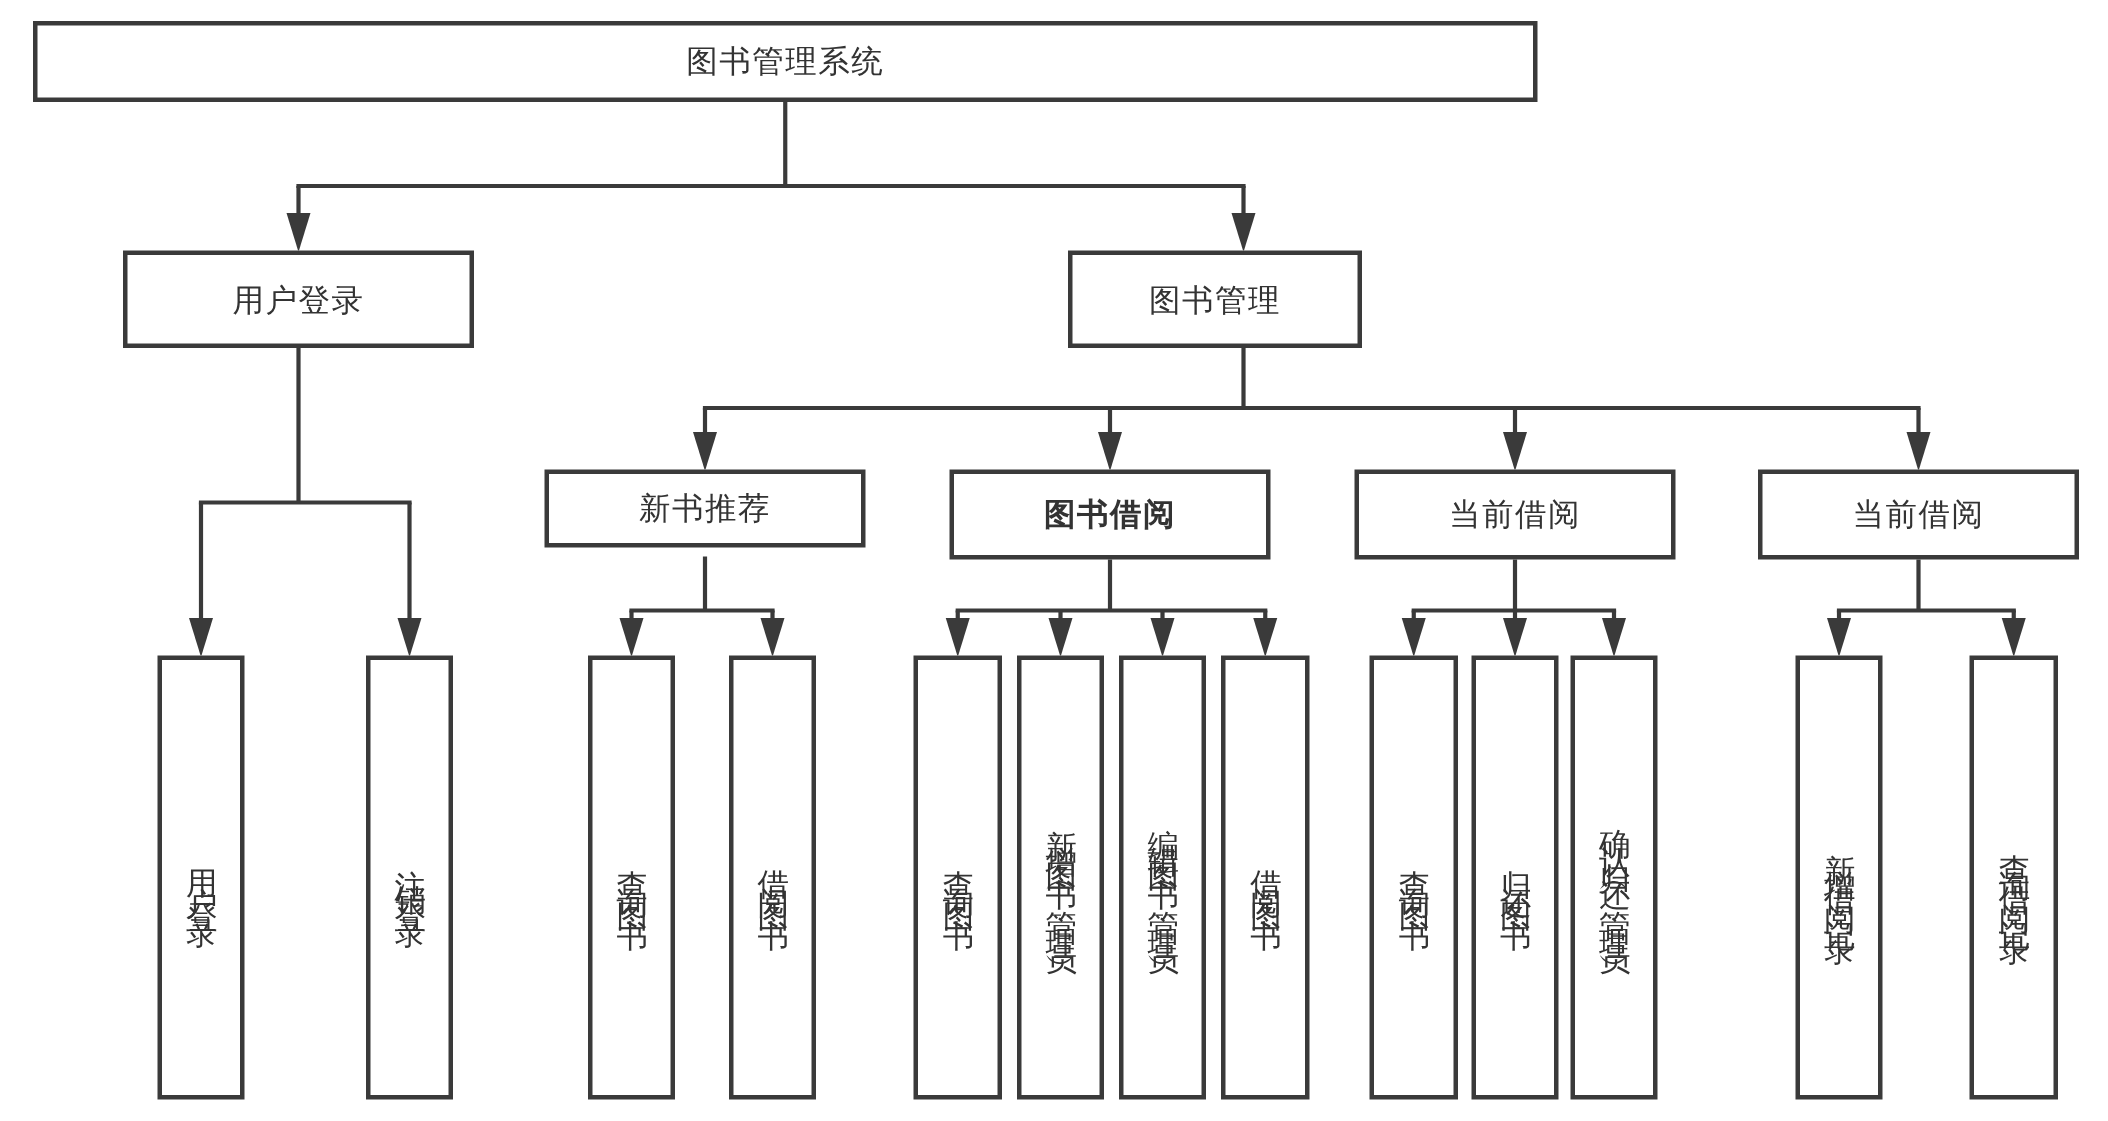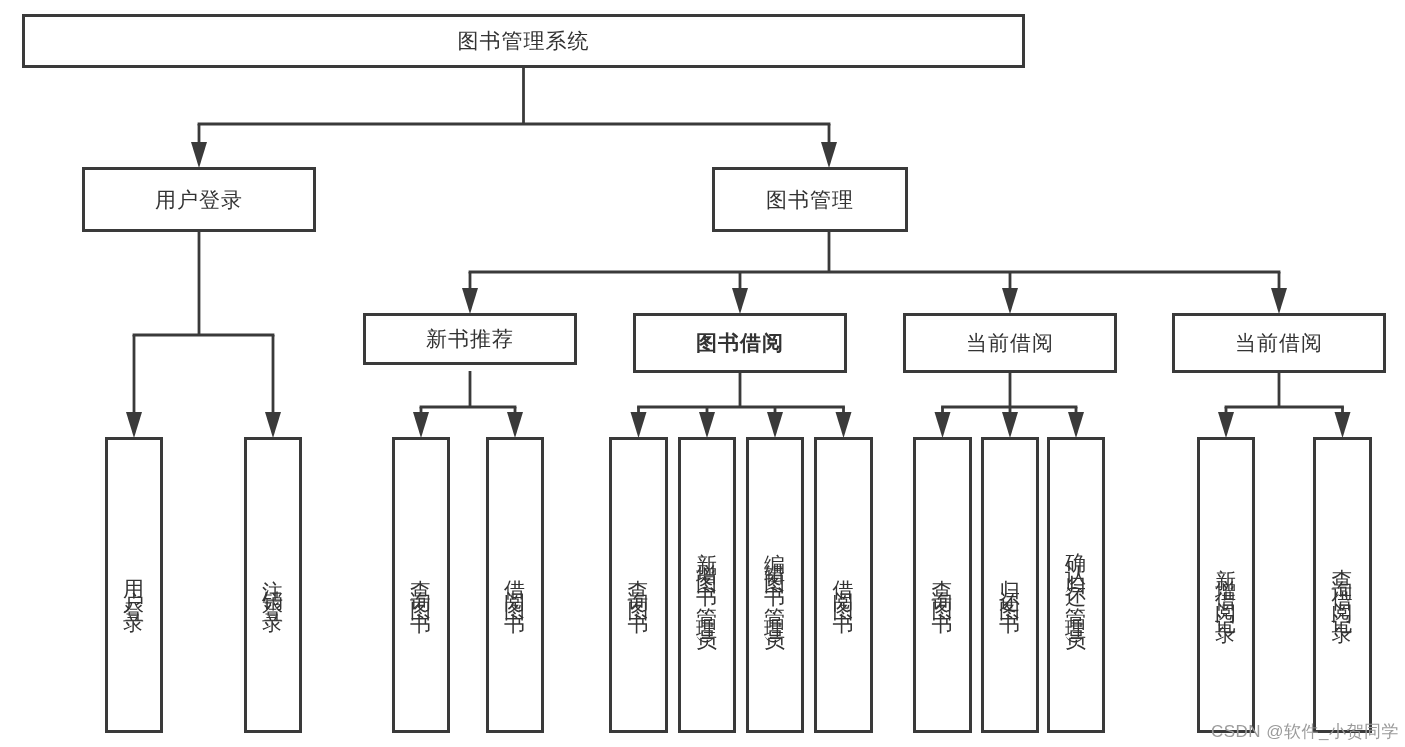--- a/index.html
+++ b/index.html
@@ -130,14 +130,13 @@
       <div class="node vertical" style="left: 609px; top: 437px; width: 59px; height: 296px;">查询图书</div>
       <div class="node vertical" style="left: 678px; top: 437px; width: 58px; height: 296px;">新增图书（管理员）</div>
       <div class="node vertical" style="left: 746px; top: 437px; width: 58px; height: 296px;">编辑图书（管理员）</div>
       <div class="node vertical" style="left: 814px; top: 437px; width: 59px; height: 296px;">借阅图书</div>
       <div class="node vertical" style="left: 913px; top: 437px; width: 59px; height: 296px;">查询图书</div>
       <div class="node vertical" style="left: 981px; top: 437px; width: 58px; height: 296px;">归还图书</div>
       <div class="node vertical" style="left: 1047px; top: 437px; width: 58px; height: 296px;">确认归还（管理员）</div>
       <div class="node vertical" style="left: 1197px; top: 437px; width: 58px; height: 296px;">新增借阅记录</div>
       <div class="node vertical" style="left: 1313px; top: 437px; width: 59px; height: 296px;">查询借阅记录</div>
     </div>
-  <div id="watermark">CSDN @软件_小贺同学</div>
 </div>
 
 </body></html>

